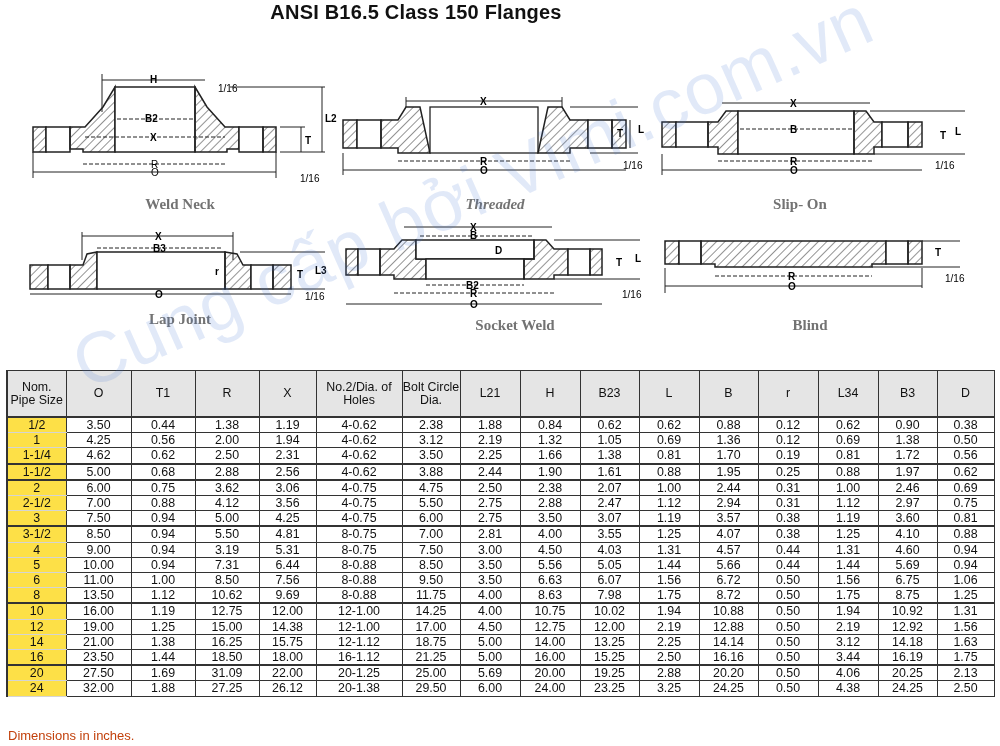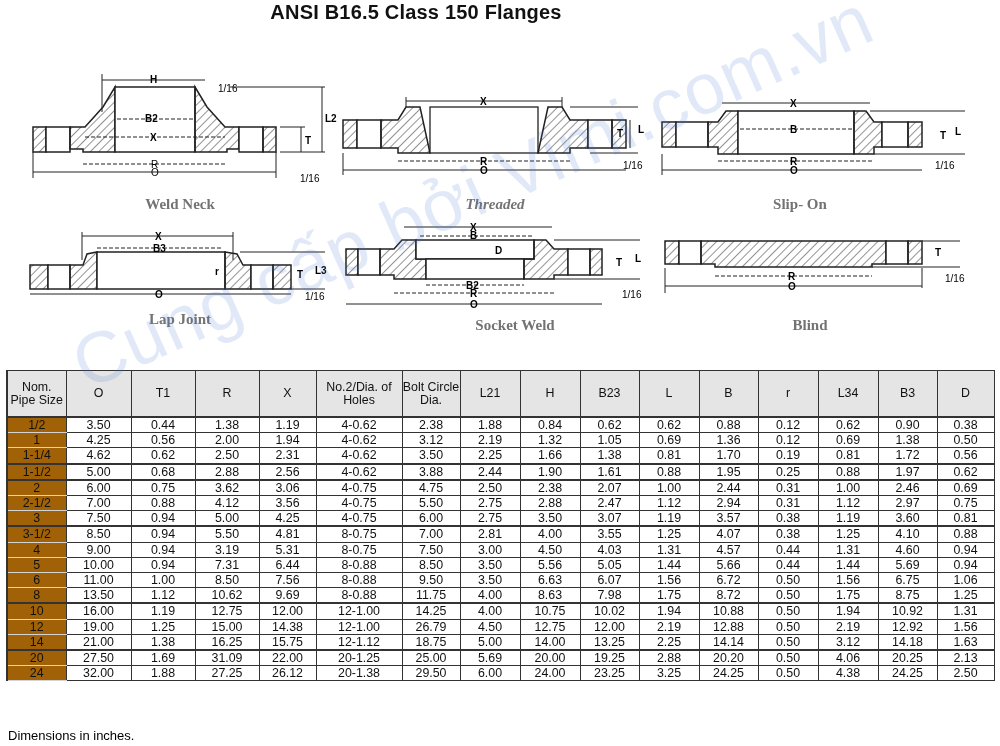--- a/index.html
+++ b/index.html
@@ -4,26 +4,26 @@
 <style>
   html, body { margin: 0; padding: 0; background: #ffffff; }
   body { width: 1000px; height: 746px; position: relative; overflow: hidden; font-family: "Liberation Sans", sans-serif; color: #111; }
   .title { position: absolute; top: 0; left: 0; width: 832px; text-align: center; font-weight: bold; font-size: 20px; line-height: 24px; color: #111; letter-spacing: 0.2px; }
   .diagram { position: absolute; }
   .diagram svg { display: block; }
   .caption { position: absolute; font-family: "Liberation Serif", serif; font-weight: bold; font-size: 15px; text-align: center; color: #737373; }
   table.flange { position: absolute; left: 6px; top: 370px; border-collapse: collapse; font-size: 12.4px; }
   table.flange th, table.flange td { border: 1px solid #333; text-align: center; padding: 0; line-height: 14.2px; height: 14.2px; }
   table.flange th { background: #e5e5e5; font-weight: normal; font-size: 12.4px; line-height: 13px; height: 45px; }
-  table.flange td.size { background: #a16207; border-top-color: #d4d4d4; border-bottom-color: #d4d4d4; }
+  table.flange td.size { background: #fde047; border-top-color: #d4d4d4; border-bottom-color: #d4d4d4; }
   table.flange tr.grp td { border-top: 2px solid #333; }
   table.flange tr.grp td.size { border-top: 2px solid #333; }
   table.flange td { background: #fff; }
   table.flange th:first-child, table.flange td:first-child { border-left: 2px solid #333; }
-  .footnote { position: absolute; left: 8px; top: 728px; font-size: 13px; color: #000000; }
+  .footnote { position: absolute; left: 8px; top: 728px; font-size: 13px; color: #c2410c; }
   .watermark { position: absolute; left: 60px; top: 330px; font-size: 72px; color: rgba(70,120,210,0.16); transform: rotate(-24deg); transform-origin: left top; white-space: nowrap; pointer-events: none; letter-spacing: 1px; }
 </style>
 </head>
 <body>
 
 <div class="title">ANSI B16.5 Class 150 Flanges</div>
 
 <div class="diagram" style="left:25px;top:72px;">
   <svg width="320" height="120" viewBox="0 0 320 120">
     <defs>
@@ -471,21 +471,21 @@
         <td>10.92</td>
         <td>1.31</td>
       </tr>
       <tr>
         <td class="size">12</td>
         <td>19.00</td>
         <td>1.25</td>
         <td>15.00</td>
         <td>14.38</td>
         <td>12-1.00</td>
-        <td>26.79</td>
+        <td>17.00</td>
         <td>4.50</td>
         <td>12.75</td>
         <td>12.00</td>
         <td>2.19</td>
         <td>12.88</td>
         <td>0.50</td>
         <td>2.19</td>
         <td>12.92</td>
         <td>1.56</td>
       </tr>
@@ -499,20 +499,38 @@
         <td>18.75</td>
         <td>5.00</td>
         <td>14.00</td>
         <td>13.25</td>
         <td>2.25</td>
         <td>14.14</td>
         <td>0.50</td>
         <td>3.12</td>
         <td>14.18</td>
         <td>1.63</td>
+      </tr>
+      <tr>
+        <td class="size">16</td>
+        <td>23.50</td>
+        <td>1.44</td>
+        <td>18.50</td>
+        <td>18.00</td>
+        <td>16-1.12</td>
+        <td>21.25</td>
+        <td>5.00</td>
+        <td>16.00</td>
+        <td>15.25</td>
+        <td>2.50</td>
+        <td>16.16</td>
+        <td>0.50</td>
+        <td>3.44</td>
+        <td>16.19</td>
+        <td>1.75</td>
       </tr>
       <tr class="grp">
         <td class="size">20</td>
         <td>27.50</td>
         <td>1.69</td>
         <td>31.09</td>
         <td>22.00</td>
         <td>20-1.25</td>
         <td>25.00</td>
         <td>5.69</td>

